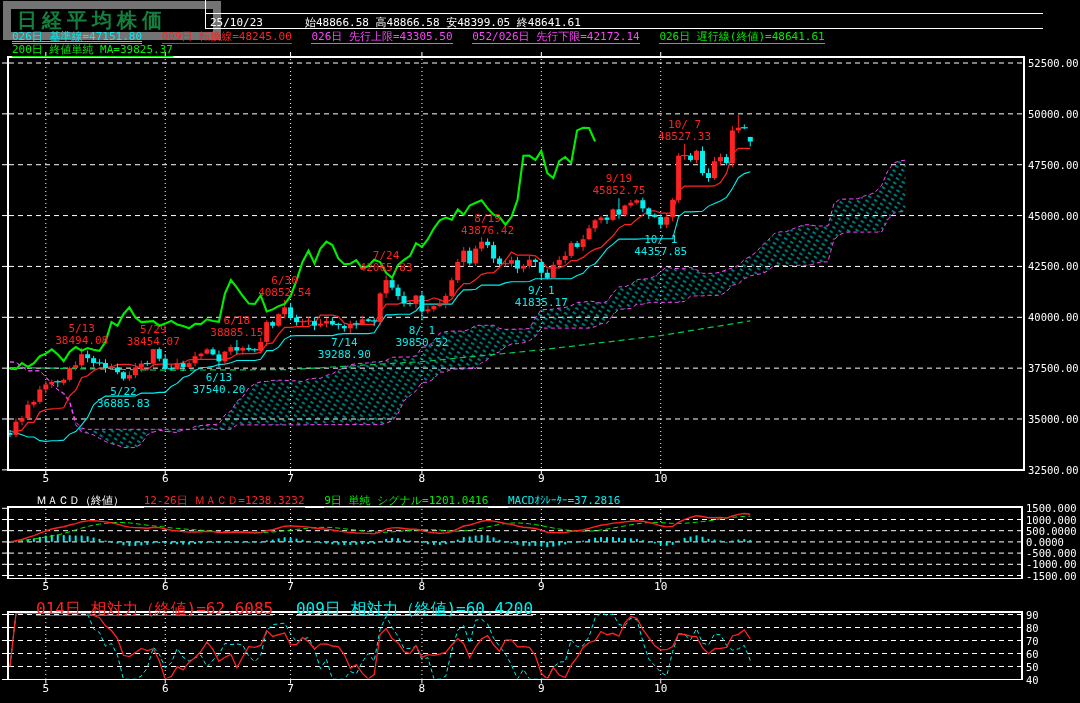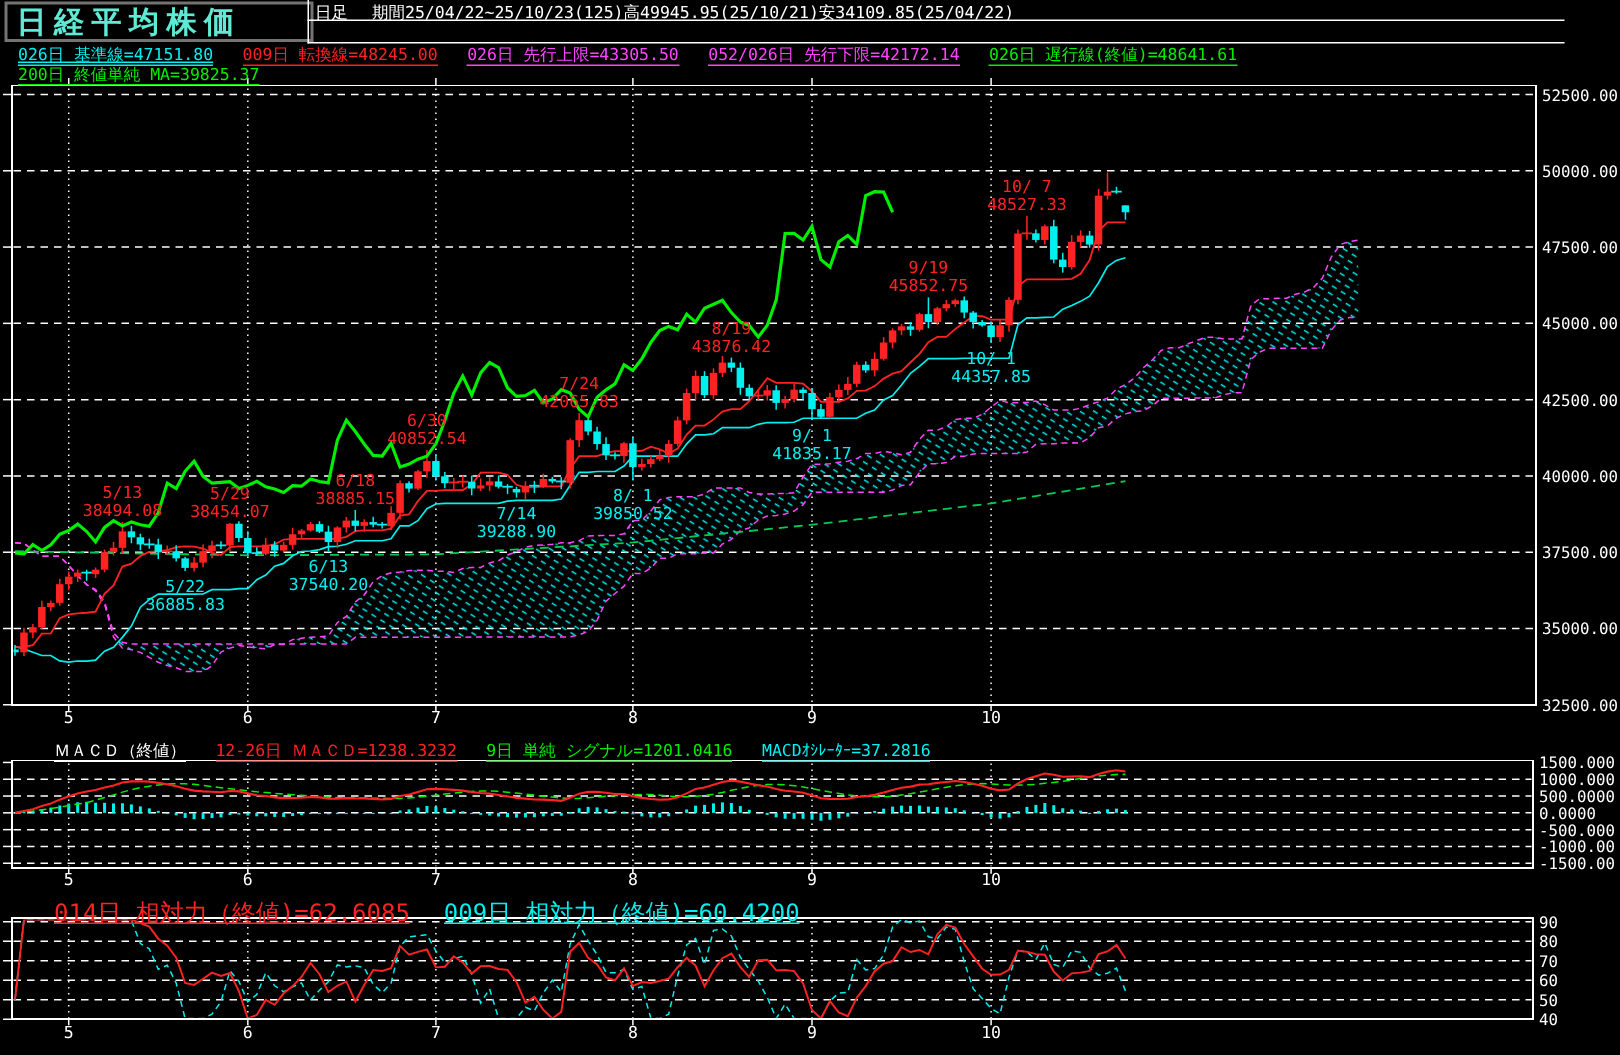--- a/index.html
+++ b/index.html
@@ -1,17 +1,17 @@
 <!DOCTYPE html>
 <html><head>
 <meta charset="utf-8">
 <style>
   html,body{margin:0;padding:0;background:#000;width:1080px;height:703px;overflow:hidden}
   .screen{position:relative;width:1080px;height:703px;background:#000;font-family:"DejaVu Sans Mono","Liberation Mono",monospace}
-  .titlebox{position:absolute;left:3px;top:1px;width:196px;height:23px;border:2px solid #737373;color:#5eead4;
+  .titlebox{position:absolute;left:3px;top:1px;width:196px;height:23px;border:8px solid #737373;color:#15803d;
     font-family:"DejaVu Sans",sans-serif;font-weight:bold;font-size:20px;line-height:23px;padding-left:6px;letter-spacing:5px;white-space:nowrap;overflow:hidden}
   .vsep{position:absolute;left:205px;top:0;width:1px;height:29px;background:#fff}
   .hsep1{position:absolute;left:205px;top:13px;width:838px;height:1px;background:#fff}
   .hsep2{position:absolute;left:205px;top:28px;width:838px;height:1px;background:#fff}
   .inforow{position:absolute;left:210px;color:#fff;font-size:11px;white-space:nowrap}
   .inforow1{top:1px}
   .inforow2{top:15px}
   .tf{display:inline-block;margin-right:16px}
   .qd{display:inline-block;margin-right:42px}
   .legendrow{position:absolute;left:12px;color:#fff;font-size:11px;white-space:nowrap}
@@ -609,22 +609,22 @@
         <rect x="8" y="507" width="1014" height="71.5" fill="none" stroke="#fff" stroke-width="1.2" shape-rendering="crispEdges"></rect>
         <rect x="8" y="612" width="1014" height="67.5" fill="none" stroke="#fff" stroke-width="1.2" shape-rendering="crispEdges"></rect>
       </g>
     </svg>
 
   <div class="titlebox">日経平均株価</div>
   <div class="vsep"></div>
   <div class="hsep1"></div>
   <div class="hsep2"></div>
 
-  <div class="inforow inforow1">
-    <span class="tf">日足</span><span>期間25/04/22~25/10/23(125)高49945.95(25/10/21)安34109.85(25/04/22)</span>
+  <div class="inforow inforow2">
+    <span class="qd">25/10/23</span><span>始48866.58 高48866.58 安48399.05 終48641.61</span>
   </div>
 
   <div class="legendrow lr1">
     <span class="lg" style="color: rgb(0, 240, 240); text-decoration: underline;">026日 基準線=47151.80</span>
     <span class="lg" style="color: rgb(255, 34, 34);">009日 転換線=48245.00</span>
     <span class="lg" style="color: rgb(255, 68, 255);">026日 先行上限=43305.50</span>
     <span class="lg" style="color: rgb(255, 68, 255); text-align: right;">052/026日 先行下限=42172.14</span>
     <span class="lg" style="color: rgb(0, 238, 0); text-align: right;">026日 遅行線(終値)=48641.61</span>
   </div>
   <div class="legendrow lr2">

